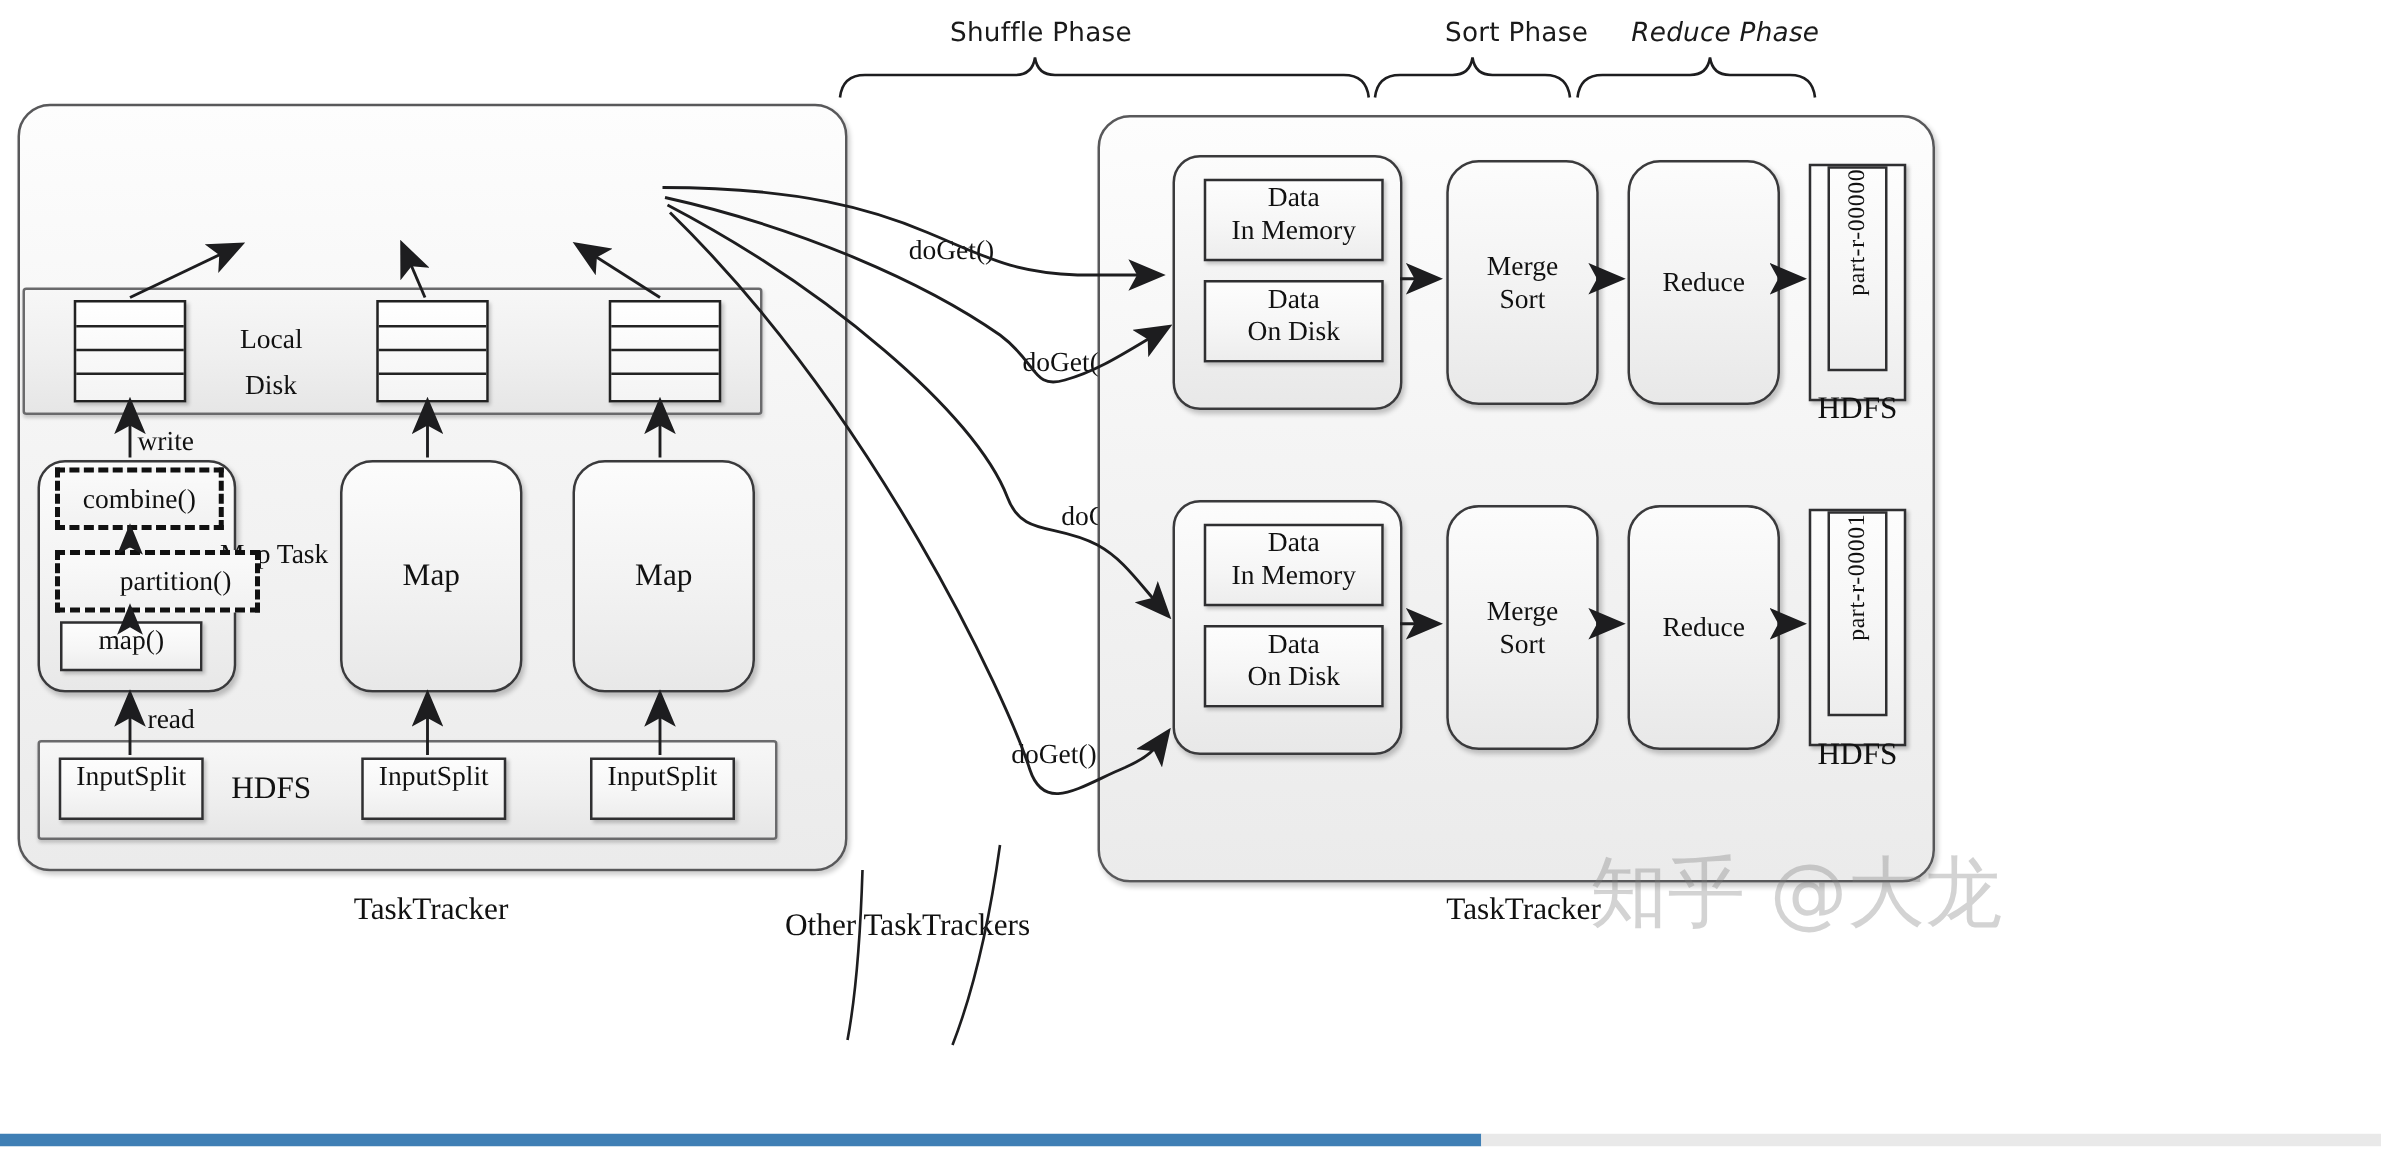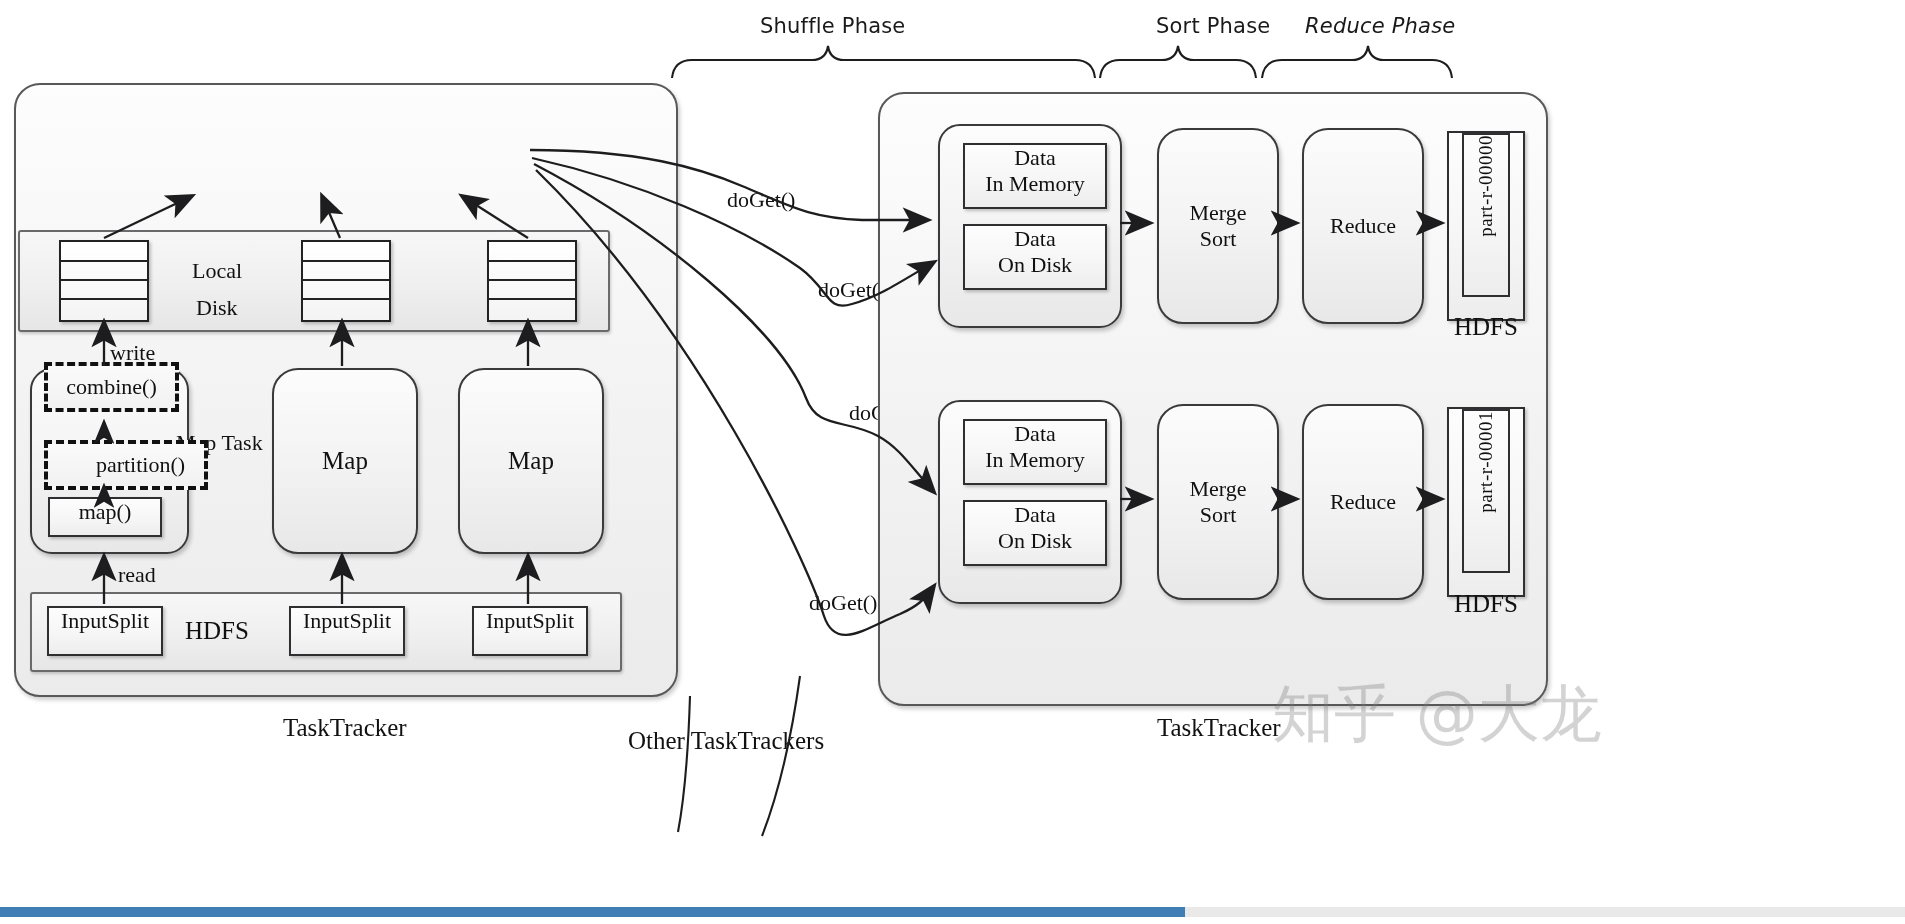--- a/index.html
+++ b/index.html
@@ -120,21 +120,21 @@
     <i style="top:18px;"></i>
       <i style="top:37px;"></i>
       <i style="top:56px;"></i>
   </div>
 
   <div class="lbl t-md" style="left:110px;top:340px;">write</div>
 
   <div class="rbox" style="left:30px;top:368px;width:155px;height:182px;border-radius:22px;"></div>
   <div class="lbl t-md" style="left:176px;top:430px;">Map Task</div>
 
-  <div class="dbox" style="left:44px;top:362px;width:127px;height:42px;">
+  <div class="dbox" style="left:44px;top:374px;width:127px;height:42px;">
     <span class="t-md">combine()</span>
   </div>
   <div class="dbox" style="left:44px;top:440px;width:127px;height:42px;padding-left:29px;">
     <span class="t-md">partition()</span>
   </div>
   <div class="sbox" style="left:48px;top:497px;width:110px;height:36px;">
     <span class="t-md">map()</span>
   </div>
 
   <div class="rbox" style="left:272px;top:368px;width:142px;height:182px;">

